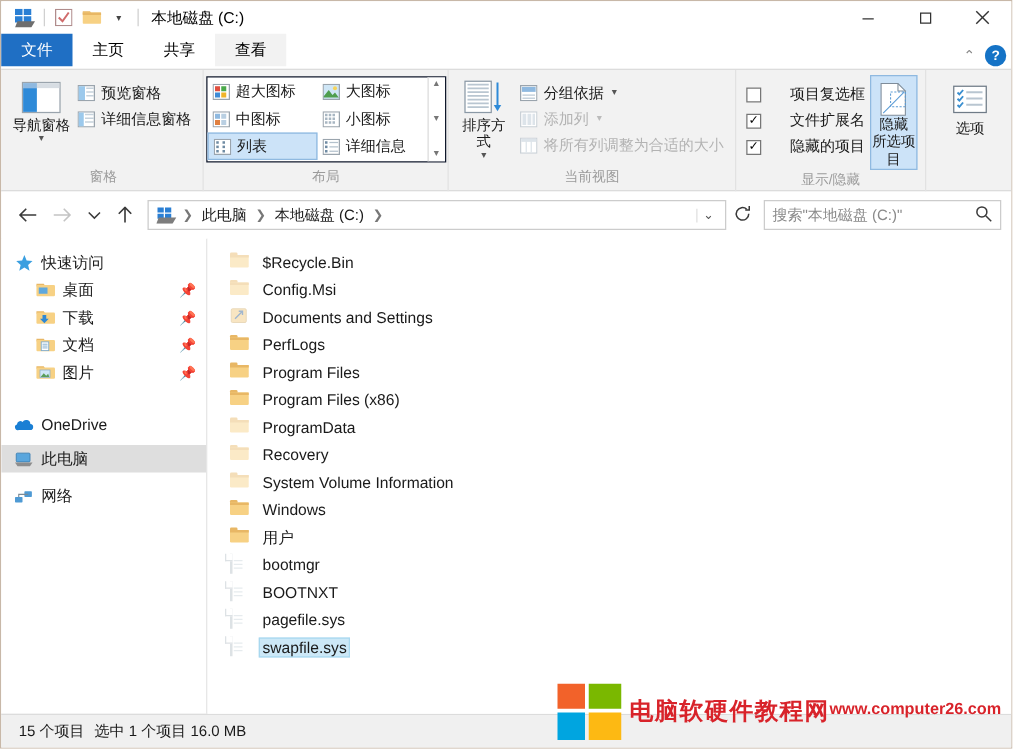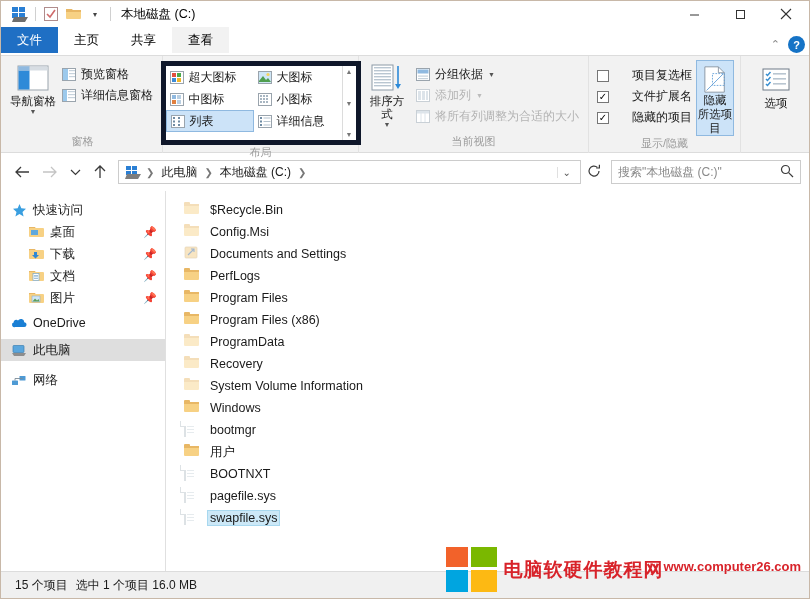--- a/index.html
+++ b/index.html
@@ -93,22 +93,22 @@
   .bigbtn .caret { font-size: 7px; color: #555; line-height: 6px; margin-top: 1px; }
 
   .smallrow {
     display: flex; align-items: center; gap: 5px; height: 21px;
     font-size: 12px; color: #1a1a1a; white-space: nowrap; padding: 0 3px;
   }
   .smallrow.dim { color: #b3b3b3; align-items: center; }
 
   
   .gallery {
-    display: flex; border: 5px solid #0f172a; background: #fff;
-    height: 84px; margin-top: 1px;
+    display: flex; border: 1px solid #0f172a; background: #fff;
+    height: 69px; margin-top: 1px;
   }
   .gal-items { display: grid; grid-template-columns: 88px 88px; grid-template-rows: 22px 22px 22px; }
   .gal-item {
     display: flex; align-items: center; gap: 5px; padding: 0 4px;
     font-size: 12px; color: #1a1a1a; white-space: nowrap;
   }
   .gal-item.sel { background: #cce3f8; border: 1px solid #8fb9e0; }
   .gal-scroll {
     width: 14px; border-left: 1px solid #dcdcdc; background: #fff;
     display: flex; flex-direction: column; justify-content: space-between;
@@ -646,21 +646,21 @@
               <path d="M0 1 h6 l1.3 2 H0 Z" fill="#e8b765"></path>
               <rect x="0" y="2" width="15" height="9" rx="1" fill="#f7d184"></rect>
               <rect x="3" y="4" width="8" height="6" fill="#cfe6f6" stroke="#8fb0c8" stroke-width="0.6"></rect>
               <path d="M3.5 9.5 L6 6.5 L8 8.5 L9.5 7 L10.5 9.5 Z" fill="#5a9e5a"></path>
             </svg>
         </span>
         <span>图片</span>
         <span class="pin">📌</span>
       </div>
 
-      <div class="navitem nv-l0" style="margin-top:3px;">
+      <div class="navitem nv-l0" style="margin-top:20px;">
         <span class="ico">
           <svg width="16" height="12" viewBox="0 0 16 12">
               <path d="M4 10 h9 a2.4 2.4 0 0 0 0.3 -4.8 A3.4 3.4 0 0 0 7 3.6 A2.6 2.6 0 0 0 2.6 5.6 A2.3 2.3 0 0 0 4 10 Z" fill="#1a7fd4"></path>
             </svg>
         </span>
         <span>OneDrive</span>
       </div>
 
       <div class="navitem nv-l0 sel" style="margin-top:5px;">
         <span class="ico">
@@ -735,27 +735,27 @@
         <span class="fico dimmed"><span class="folder"><span class="tabp"></span><span class="bodyp"></span><span class="lip"></span></span></span>
         <span class="fname">System Volume Information</span>
       </div>
 
       <div class="filerow">
         <span class="fico"><span class="folder"><span class="tabp"></span><span class="bodyp"></span><span class="lip"></span></span></span>
         <span class="fname">Windows</span>
       </div>
 
       <div class="filerow">
+        <span class="fico"><span class="folder"><span class="tabp"></span><span class="bodyp"></span><span class="lip"></span></span></span>
+        <span class="fname">用户</span>
+      </div>
+
+      <div class="filerow">
         <span class="fico dimmed"><span class="page"><span class="ln" style="top:4px"></span><span class="ln" style="top:7px"></span><span class="ln" style="top:10px"></span></span></span>
         <span class="fname">bootmgr</span>
-      </div>
-
-      <div class="filerow">
-        <span class="fico"><span class="folder"><span class="tabp"></span><span class="bodyp"></span><span class="lip"></span></span></span>
-        <span class="fname">用户</span>
       </div>
 
       <div class="filerow">
         <span class="fico dimmed"><span class="page"><span class="ln" style="top:4px"></span><span class="ln" style="top:7px"></span><span class="ln" style="top:10px"></span></span></span>
         <span class="fname">BOOTNXT</span>
       </div>
 
       <div class="filerow">
         <span class="fico dimmed"><span class="page"><span class="ln" style="top:4px"></span><span class="ln" style="top:7px"></span><span class="ln" style="top:10px"></span></span></span>
         <span class="fname">pagefile.sys</span>

